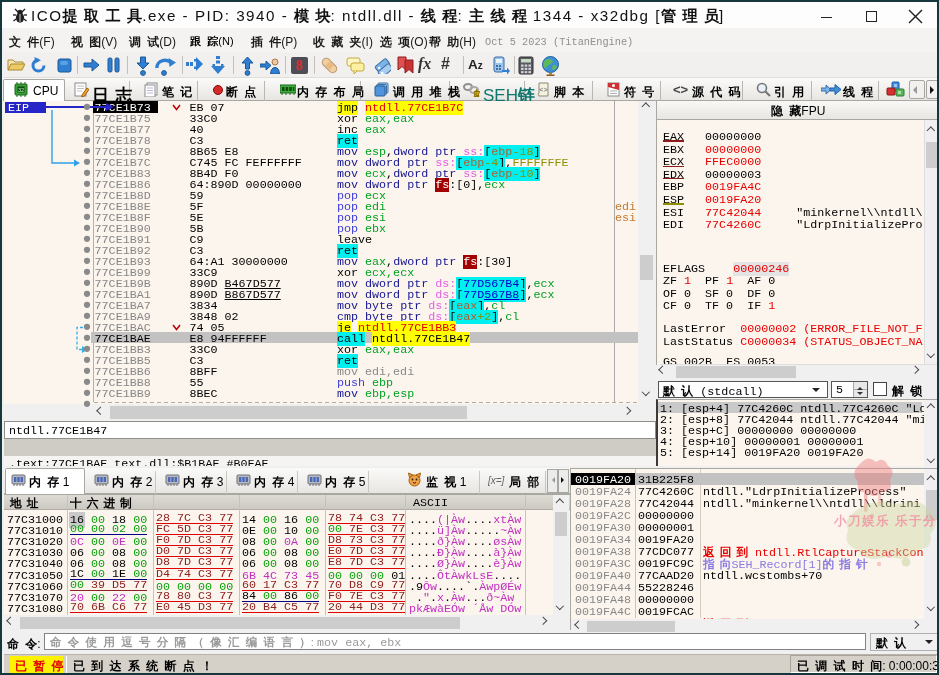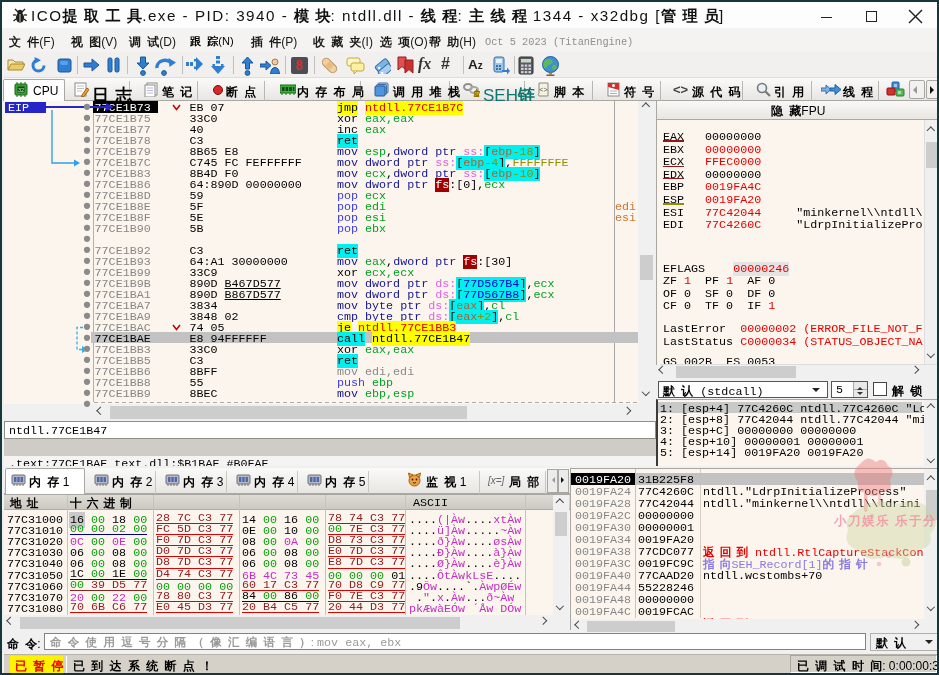--- a/index.html
+++ b/index.html
@@ -314,20 +314,21 @@
 <div class="row" style="top:22.3px;width:655px;height:11.0px"><i class="abs mono" style="left:90.6px;top:0;color:#878787">77CE1B77</i><i class="abs mono" style="left:185.5px;top:0;color:#000">40</i><i class="abs mono" style="left:333px;top:0;color:#000">inc <i class="g">eax</i></i></div>
 <div class="row" style="top:33.3px;width:655px;height:11.0px"><i class="abs mono" style="left:90.6px;top:0;color:#878787">77CE1B78</i><i class="abs mono" style="left:185.5px;top:0;color:#000">C3</i><i class="abs mono" style="left:333px;top:0;color:#000"><i class="cy">ret</i></i></div>
 <div class="row" style="top:44.3px;width:655px;height:11.0px"><i class="abs mono" style="left:90.6px;top:0;color:#878787">77CE1B79</i><i class="abs mono" style="left:185.5px;top:0;color:#000">8B65 E8</i><i class="abs mono" style="left:333px;top:0;color:#000"><i class="n">mov</i> <i class="g">esp</i>,<i class="n">dword ptr</i> <i class="m">ss:</i><i class="cy">[<i class="br">ebp</i><i class="o">-18</i>]</i></i></div>
 <div class="row" style="top:55.3px;width:655px;height:11.0px"><i class="abs mono" style="left:90.6px;top:0;color:#878787">77CE1B7C</i><i class="abs mono" style="left:185.5px;top:0;color:#000">C745 FC FEFFFFFF</i><i class="abs mono" style="left:333px;top:0;color:#000"><i class="n">mov</i> <i class="n">dword ptr</i> <i class="m">ss:</i><i class="cy">[<i class="br">ebp</i><i class="o">-4</i>]</i>,<i class="o">FFFFFFFE</i></i></div>
 <div class="row" style="top:66.3px;width:655px;height:11.0px"><i class="abs mono" style="left:90.6px;top:0;color:#878787">77CE1B83</i><i class="abs mono" style="left:185.5px;top:0;color:#000">8B4D F0</i><i class="abs mono" style="left:333px;top:0;color:#000"><i class="n">mov</i> <i class="g">ecx</i>,<i class="n">dword ptr</i> <i class="m">ss:</i><i class="cy">[<i class="br">ebp</i><i class="o">-10</i>]</i></i></div>
 <div class="row" style="top:77.3px;width:655px;height:11.0px"><i class="abs mono" style="left:90.6px;top:0;color:#878787">77CE1B86</i><i class="abs mono" style="left:185.5px;top:0;color:#000">64:890D 00000000</i><i class="abs mono" style="left:333px;top:0;color:#000"><i class="n">mov</i> <i class="n">dword ptr</i> <i class="fs">fs</i>:[0],<i class="g">ecx</i></i></div>
 <div class="row" style="top:88.3px;width:655px;height:11.0px"><i class="abs mono" style="left:90.6px;top:0;color:#878787">77CE1B8D</i><i class="abs mono" style="left:185.5px;top:0;color:#000">59</i><i class="abs mono" style="left:333px;top:0;color:#000"><i class="bb">pop</i> <i class="g">ecx</i></i></div>
 <div class="row" style="top:99.3px;width:655px;height:11.0px"><i class="abs mono" style="left:90.6px;top:0;color:#878787">77CE1B8E</i><i class="abs mono" style="left:185.5px;top:0;color:#000">5F</i><i class="abs mono" style="left:333px;top:0;color:#000"><i class="bb">pop</i> <i class="g">edi</i></i><i class="abs mono" style="left:611px;top:0;color:#c87830">edi</i></div>
 <div class="row" style="top:110.3px;width:655px;height:11.0px"><i class="abs mono" style="left:90.6px;top:0;color:#878787">77CE1B8F</i><i class="abs mono" style="left:185.5px;top:0;color:#000">5E</i><i class="abs mono" style="left:333px;top:0;color:#000"><i class="bb">pop</i> <i class="g">esi</i></i><i class="abs mono" style="left:611px;top:0;color:#c87830">esi</i></div>
 <div class="row" style="top:121.3px;width:655px;height:11.0px"><i class="abs mono" style="left:90.6px;top:0;color:#878787">77CE1B90</i><i class="abs mono" style="left:185.5px;top:0;color:#000">5B</i><i class="abs mono" style="left:333px;top:0;color:#000"><i class="bb">pop</i> <i class="g">ebx</i></i></div>
+<div class="row" style="top:132.3px;width:655px;height:11.0px"><i class="abs mono" style="left:90.6px;top:0;color:#878787">77CE1B91</i><i class="abs mono" style="left:185.5px;top:0;color:#000">C9</i><i class="abs mono" style="left:333px;top:0;color:#000">leave</i></div>
 <div class="row" style="top:143.3px;width:655px;height:11.0px"><i class="abs mono" style="left:90.6px;top:0;color:#878787">77CE1B92</i><i class="abs mono" style="left:185.5px;top:0;color:#000">C3</i><i class="abs mono" style="left:333px;top:0;color:#000"><i class="cy">ret</i></i></div>
 <div class="row" style="top:154.3px;width:655px;height:11.0px"><i class="abs mono" style="left:90.6px;top:0;color:#878787">77CE1B93</i><i class="abs mono" style="left:185.5px;top:0;color:#000">64:A1 30000000</i><i class="abs mono" style="left:333px;top:0;color:#000"><i class="n">mov</i> <i class="g">eax</i>,<i class="n">dword ptr</i> <i class="fs">fs</i>:[30]</i></div>
 <div class="row" style="top:165.3px;width:655px;height:11.0px"><i class="abs mono" style="left:90.6px;top:0;color:#878787">77CE1B99</i><i class="abs mono" style="left:185.5px;top:0;color:#000">33C9</i><i class="abs mono" style="left:333px;top:0;color:#000">xor <i class="g">ecx,ecx</i></i></div>
 <div class="row" style="top:176.3px;width:655px;height:11.0px"><i class="abs mono" style="left:90.6px;top:0;color:#878787">77CE1B9B</i><i class="abs mono" style="left:185.5px;top:0;color:#000">890D <i class="ul">B467D577</i></i><i class="abs mono" style="left:333px;top:0;color:#000"><i class="n">mov</i> <i class="n">dword ptr</i> <i class="m">ds:</i><i class="cy">[<i class="lnk">77D567B4</i>]</i>,<i class="g">ecx</i></i></div>
 <div class="row" style="top:187.3px;width:655px;height:11.0px"><i class="abs mono" style="left:90.6px;top:0;color:#878787">77CE1BA1</i><i class="abs mono" style="left:185.5px;top:0;color:#000">890D <i class="ul">B867D577</i></i><i class="abs mono" style="left:333px;top:0;color:#000"><i class="n">mov</i> <i class="n">dword ptr</i> <i class="m">ds:</i><i class="cy">[<i class="lnk">77D567B8</i>]</i>,<i class="g">ecx</i></i></div>
 <div class="row" style="top:198.3px;width:655px;height:11.0px"><i class="abs mono" style="left:90.6px;top:0;color:#878787">77CE1BA7</i><i class="abs mono" style="left:185.5px;top:0;color:#000">3834</i><i class="abs mono" style="left:333px;top:0;color:#000"><i class="n">mov</i> <i class="n">byte ptr</i> <i class="m">ds:</i><i class="cy">[<i class="br">eax</i>]</i>,<i class="g">cl</i></i></div>
 <div class="row" style="top:209.3px;width:655px;height:11.0px"><i class="abs mono" style="left:90.6px;top:0;color:#878787">77CE1BA9</i><i class="abs mono" style="left:185.5px;top:0;color:#000">3848 02</i><i class="abs mono" style="left:333px;top:0;color:#000"><i class="n">cmp</i> <i class="n">byte ptr</i> <i class="m">ds:</i><i class="cy">[<i class="br">eax</i><i class="o">+2</i>]</i>,<i class="g">cl</i></i></div>
 <div class="row" style="top:220.3px;width:655px;height:11.0px"><i class="abs mono" style="left:90.6px;top:0;color:#878787">77CE1BAC</i><svg class="abs" style="left:168px;top:2.5px" width="9" height="7" viewBox="0 0 9 7">
           <path d="M1 1 L4.5 5.5 L8 1" fill="none" stroke="#c00000" stroke-width="1.5"></path>
         </svg><i class="abs mono" style="left:185.5px;top:0;color:#000">74 05</i><i class="abs mono" style="left:333px;top:0;color:#000"><i class="hl">je</i> <i class="hl rd">ntdll.77CE1BB3</i></i></div>
@@ -394,21 +395,21 @@
 <div class="abs" style="left:2px;top:437px;width:652px;height:17px;background:#cfccc6"></div>
 <div class="abs" style="left:2px;top:454px;width:652px;height:12px;background:#f5f4f2"></div>
 <div class="abs mono" style="left:7px;top:455px;color:#000">.text:77CE1BAE text.dll:$B1BAE #B0FAE</div>
 <div class="abs" style="left:654px;top:99px;width:283px;height:264px;background:#fcf5ee;border-left:1px solid #a9a7a2"></div>
 <div class="abs" style="left:654px;top:99px;width:283px;height:19px;background:linear-gradient(#f8f8f6,#e8e6e2);border:1px solid #a9a7a2;border-top:none"></div>
 <div class="abs" style="left:769px;top:101px;font-size:12px;color:#000"><b class="cj">隐藏</b>FPU</div>
 <div class="abs" style="left:658px;top:118px;width:264px;height:244px;overflow:hidden">
 <div class="row mono" style="left:3px;top:10.0px;color:#000">EAX   00000000</div>
 <div class="row mono" style="left:3px;top:22.6px;color:#000">EBX   <i class="rd">00000000</i></div>
 <div class="row mono" style="left:3px;top:35.2px;color:#000">ECX   <i class="rd">FFEC0000</i></div>
-<div class="row mono" style="left:3px;top:47.8px;color:#000">EDX   00000000</div>
+<div class="row mono" style="left:3px;top:47.8px;color:#000">EDX   00000003</div>
 <div class="row mono" style="left:3px;top:60.4px;color:#000">EBP   <i class="rd">0019FA4C</i></div>
 <div class="row mono" style="left:3px;top:73.0px;color:#000">ESP   <i class="rd">0019FA20</i></div>
 <div class="row mono" style="left:3px;top:85.6px;color:#000">ESI   <i class="rd">77C42044</i>     "minkernel\\ntdll\</div>
 <div class="row mono" style="left:3px;top:98.2px;color:#000">EDI   <i class="rd">77C4260C</i>     "LdrpInitializePro</div>
 <div class="row mono" style="left:3px;top:141.5px;color:#000">EFLAGS    <i class="rd" style="background:#e4e4e4">00000246</i></div>
 <div class="row mono" style="left:3px;top:154.0px;color:#000">ZF <i class="rd">1</i>  PF <i class="rd">1</i>  AF 0</div>
 <div class="row mono" style="left:3px;top:166.6px;color:#000">OF 0  SF 0  DF 0</div>
 <div class="row mono" style="left:3px;top:179.2px;color:#000">CF 0  TF 0  IF <i class="rd">1</i></div>
 <div class="row mono" style="left:3px;top:202.0px;color:#000">LastError  <i class="rd">00000002 (ERROR_FILE_NOT_F</i></div>
 <div class="row mono" style="left:3px;top:214.6px;color:#000">LastStatus <i class="rd">C0000034 (STATUS_OBJECT_NA</i></div>

